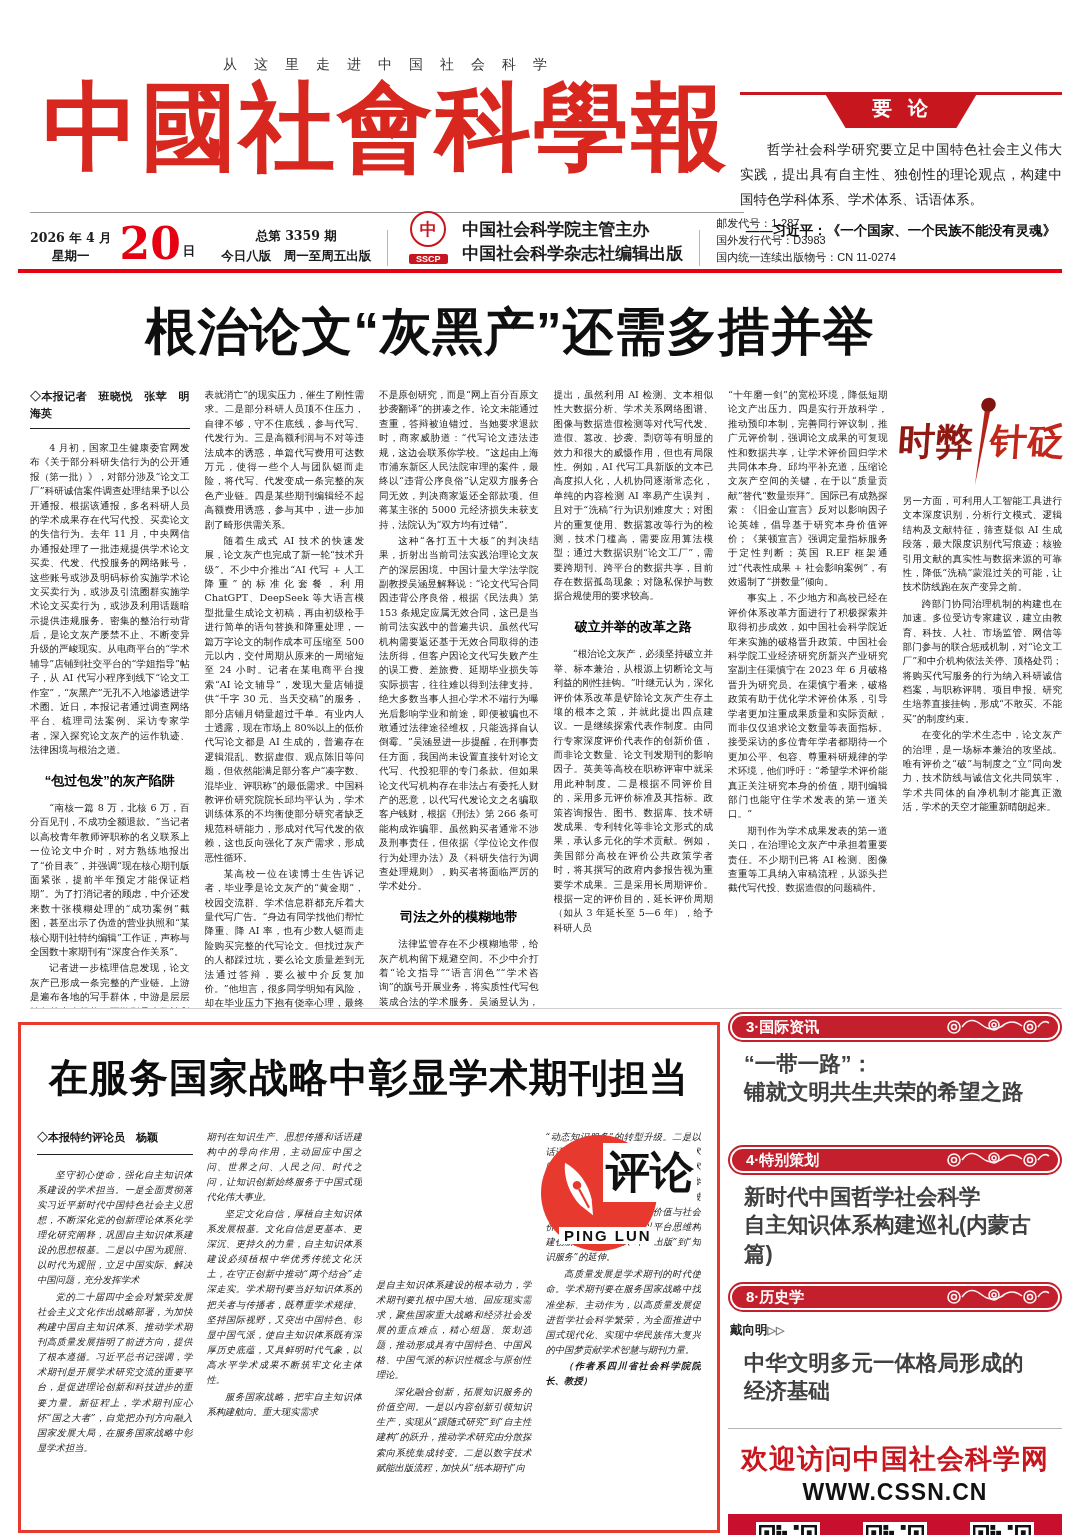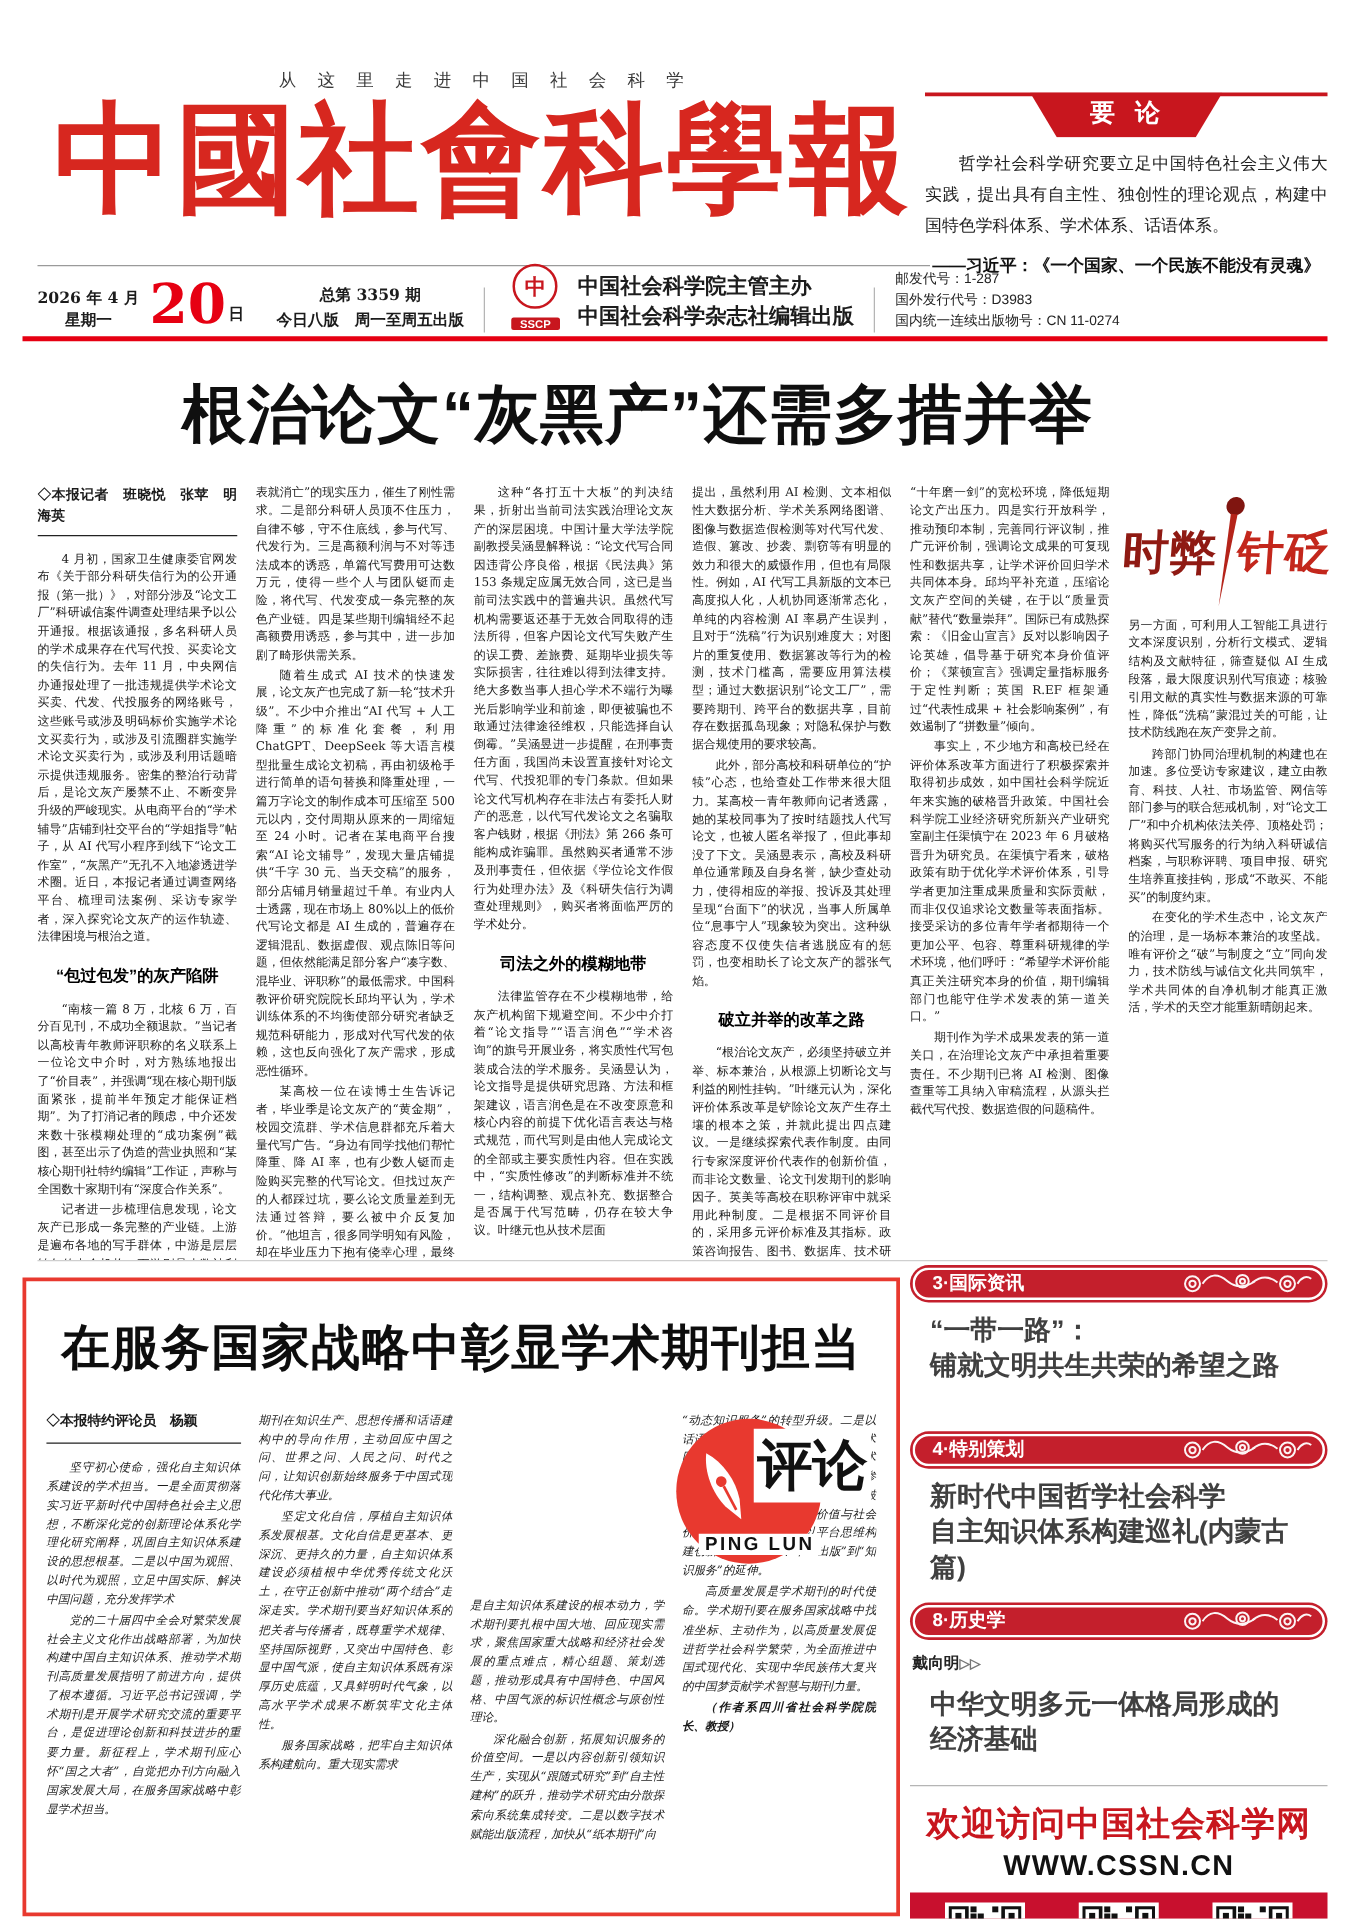--- a/index.html
+++ b/index.html
@@ -8,21 +8,21 @@
   
   .tagline{position:absolute;top:56px;left:30px;width:710px;text-align:center;
            font-size:14px;letter-spacing:17px;color:#3a3a3a;text-indent:17px;}
   .masthead-title{position:absolute;top:74px;left:30px;width:712px;text-align:center;
            font-family:"DejaVu Serif",serif;font-weight:bold;font-size:96px;line-height:1.1;
            color:#d7271f;letter-spacing:2px;white-space:nowrap;}
   .masthead-sub{position:absolute;top:183px;left:30px;width:712px;text-align:center;
            font-size:17px;letter-spacing:7px;color:#8b8b8b;}
   .masthead-rule{position:absolute;top:212px;left:30px;width:714px;border-top:1px solid #9a9a9a;}
   
-  .yaolun{position:absolute;left:740px;top:74px;width:322px;}
+  .yaolun{position:absolute;left:740px;top:92px;width:322px;}
   .yaolun-head{position:relative;border-top:3px solid #c8161e;height:28px;}
   .yaolun-ribbon{position:absolute;top:-3px;left:50%;transform:translateX(-50%);
            background:#c8161e;color:#fff;font-weight:bold;font-size:20px;letter-spacing:16px;
            padding:3px 34px 6px 48px;clip-path:polygon(0 0,100% 0,86% 100%,14% 100%);white-space:nowrap;}
   .yaolun-body{margin-top:14px;font-family:"DejaVu Serif",serif;font-size:13.5px;line-height:1.85;
            text-align:justify;color:#222;text-indent:2em;}
   .yaolun-attr{margin-top:10px;font-weight:bold;font-size:13.5px;text-align:center;color:#111;}
   
   .dateline{position:absolute;top:220px;left:30px;width:1032px;height:46px;display:flex;
            align-items:flex-end;font-family:"DejaVu Serif",serif;}
@@ -152,27 +152,27 @@
         <div class="colhead">“包过包发”的灰产陷阱</div>
         <p>“南核一篇 8 万，北核 6 万，百分百见刊，不成功全额退款。”当记者以高校青年教师评职称的名义联系上一位论文中介时，对方熟练地报出了“价目表”，并强调“现在核心期刊版面紧张，提前半年预定才能保证档期”。为了打消记者的顾虑，中介还发来数十张模糊处理的“成功案例”截图，甚至出示了伪造的营业执照和“某核心期刊社特约编辑”工作证，声称与全国数十家期刊有“深度合作关系”。</p>
         <p>记者进一步梳理信息发现，论文灰产已形成一条完整的产业链。上游是遍布各地的写手群体，中游是层层转包的中介机构，下游则是少数被利益收买的期刊编辑和审稿人。南京大学信息管理学院教授叶继元将这条灰色产业链存在的根源归纳为四个方面。一是“唯论文”评价体系下，论文成为职称晋升、学位获取、项目结题的“硬通货”，科研人员、高校教师、研究生等群体面临“不发</p>
       </div>
       <div class="col">
         <p class="noindent">表就消亡”的现实压力，催生了刚性需求。二是部分科研人员顶不住压力，自律不够，守不住底线，参与代写、代发行为。三是高额利润与不对等违法成本的诱惑，单篇代写费用可达数万元，使得一些个人与团队铤而走险，将代写、代发变成一条完整的灰色产业链。四是某些期刊编辑经不起高额费用诱惑，参与其中，进一步加剧了畸形供需关系。</p>
         <p>随着生成式 AI 技术的快速发展，论文灰产也完成了新一轮“技术升级”。不少中介推出“AI 代写 + 人工降重”的标准化套餐，利用 ChatGPT、DeepSeek 等大语言模型批量生成论文初稿，再由初级枪手进行简单的语句替换和降重处理，一篇万字论文的制作成本可压缩至 500 元以内，交付周期从原来的一周缩短至 24 小时。记者在某电商平台搜索“AI 论文辅导”，发现大量店铺提供“千字 30 元、当天交稿”的服务，部分店铺月销量超过千单。有业内人士透露，现在市场上 80%以上的低价代写论文都是 AI 生成的，普遍存在逻辑混乱、数据虚假、观点陈旧等问题，但依然能满足部分客户“凑字数、混毕业、评职称”的最低需求。中国科教评价研究院院长邱均平认为，学术训练体系的不均衡使部分研究者缺乏规范科研能力，形成对代写代发的依赖，这也反向强化了灰产需求，形成恶性循环。</p>
         <p>某高校一位在读博士生告诉记者，毕业季是论文灰产的“黄金期”，校园交流群、学术信息群都充斥着大量代写广告。“身边有同学找他们帮忙降重、降 AI 率，也有少数人铤而走险购买完整的代写论文。但找过灰产的人都踩过坑，要么论文质量差到无法通过答辩，要么被中介反复加价。”他坦言，很多同学明知有风险，却在毕业压力下抱有侥幸心理，最终陷入灰产的圈套。</p>
       </div>
       <div class="col">
+        <p class="noindent">不是原创研究，而是“网上百分百原文抄袭翻译”的拼凑之作。论文未能通过查重，答辩被迫错过。当她要求退款时，商家威胁道：“代写论文违法违规，这边会联系你学校。”这起由上海市浦东新区人民法院审理的案件，最终以“违背公序良俗”认定双方服务合同无效，判决商家返还全部款项。但蒋某主张的 5000 元经济损失未获支持，法院认为“双方均有过错”。</p>
         <p>这种“各打五十大板”的判决结果，折射出当前司法实践治理论文灰产的深层困境。中国计量大学法学院副教授吴涵昱解释说：“论文代写合同因违背公序良俗，根据《民法典》第 153 条规定应属无效合同，这已是当前司法实践中的普遍共识。虽然代写机构需要返还基于无效合同取得的违法所得，但客户因论文代写失败产生的误工费、差旅费、延期毕业损失等实际损害，往往难以得到法律支持。绝大多数当事人担心学术不端行为曝光后影响学业和前途，即便被骗也不敢通过法律途径维权，只能选择自认倒霉。”吴涵昱进一步提醒，在刑事责任方面，我国尚未设置直接针对论文代写、代投犯罪的专门条款。但如果论文代写机构存在非法占有委托人财产的恶意，以代写代发论文之名骗取客户钱财，根据《刑法》第 266 条可能构成诈骗罪。虽然购买者通常不涉及刑事责任，但依据《学位论文作假行为处理办法》及《科研失信行为调查处理规则》，购买者将面临严厉的学术处分。</p>
         <div class="colhead">司法之外的模糊地带</div>
         <p>法律监管存在不少模糊地带，给灰产机构留下规避空间。不少中介打着“论文指导”“语言润色”“学术咨询”的旗号开展业务，将实质性代写包装成合法的学术服务。吴涵昱认为，论文指导是提供研究思路、方法和框架建议，语言润色是在不改变原意和核心内容的前提下优化语言表达与格式规范，而代写则是由他人完成论文的全部或主要实质性内容。但在实践中，“实质性修改”的判断标准并不统一，结构调整、观点补充、数据整合是否属于代写范畴，仍存在较大争议。叶继元也从技术层面</p>
       </div>
       <div class="col">
         <p class="noindent">提出，虽然利用 AI 检测、文本相似性大数据分析、学术关系网络图谱、图像与数据造假检测等对代写代发、造假、篡改、抄袭、剽窃等有明显的效力和很大的威慑作用，但也有局限性。例如，AI 代写工具新版的文本已高度拟人化，人机协同逐渐常态化，单纯的内容检测 AI 率易产生误判，且对于“洗稿”行为识别难度大；对图片的重复使用、数据篡改等行为的检测，技术门槛高，需要应用算法模型；通过大数据识别“论文工厂”，需要跨期刊、跨平台的数据共享，目前存在数据孤岛现象；对隐私保护与数据合规使用的要求较高。</p>
-        <p>此外，部分高校和科研单位的“护犊”心态，也给查处工作带来很大阻力。某高校一青年教师向记者透露，她的某校同事为了按时结题找人代写论文，也被人匿名举报了，但此事却没了下文。吴涵昱表示，高校及科研单位通常顾及自身名誉，缺少查处动力，使得相应的举报、投诉及其处理呈现“台面下”的状况，当事人所属单位“息事宁人”现象较为突出。这种纵容态度不仅使失信者逃脱应有的惩罚，也变相助长了论文灰产的嚣张气焰。</p>
         <div class="colhead">破立并举的改革之路</div>
         <p>“根治论文灰产，必须坚持破立并举、标本兼治，从根源上切断论文与利益的刚性挂钩。”叶继元认为，深化评价体系改革是铲除论文灰产生存土壤的根本之策，并就此提出四点建议。一是继续探索代表作制度。由同行专家深度评价代表作的创新价值，而非论文数量、论文刊发期刊的影响因子。英美等高校在职称评审中就采用此种制度。二是根据不同评价目的，采用多元评价标准及其指标。政策咨询报告、图书、数据库、技术研发成果、专利转化等非论文形式的成果，承认多元化的学术贡献。例如，美国部分高校在评价公共政策学者时，将其撰写的政府内参报告视为重要学术成果。三是采用长周期评价。根据一定的评价目的，延长评价周期（如从 3 年延长至 5—6 年），给予科研人员</p>
       </div>
       <div class="col">
         <p class="noindent">“十年磨一剑”的宽松环境，降低短期论文产出压力。四是实行开放科学，推动预印本制，完善同行评议制，推广元评价制，强调论文成果的可复现性和数据共享，让学术评价回归学术共同体本身。邱均平补充道，压缩论文灰产空间的关键，在于以“质量贡献”替代“数量崇拜”。国际已有成熟探索：《旧金山宣言》反对以影响因子论英雄，倡导基于研究本身价值评价；《莱顿宣言》强调定量指标服务于定性判断；英国 R.EF 框架通过“代表性成果 + 社会影响案例”，有效遏制了“拼数量”倾向。</p>
         <p>事实上，不少地方和高校已经在评价体系改革方面进行了积极探索并取得初步成效，如中国社会科学院近年来实施的破格晋升政策。中国社会科学院工业经济研究所新兴产业研究室副主任渠慎宁在 2023 年 6 月破格晋升为研究员。在渠慎宁看来，破格政策有助于优化学术评价体系，引导学者更加注重成果质量和实际贡献，而非仅仅追求论文数量等表面指标。接受采访的多位青年学者都期待一个更加公平、包容、尊重科研规律的学术环境，他们呼吁：“希望学术评价能真正关注研究本身的价值，期刊编辑部门也能守住学术发表的第一道关口。”</p>
         <p>期刊作为学术成果发表的第一道关口，在治理论文灰产中承担着重要责任。不少期刊已将 AI 检测、图像查重等工具纳入审稿流程，从源头拦截代写代投、数据造假的问题稿件。</p>
       </div>
       <div class="col">
         <p class="noindent">另一方面，可利用人工智能工具进行文本深度识别，分析行文模式、逻辑结构及文献特征，筛查疑似 AI 生成段落，最大限度识别代写痕迹；核验引用文献的真实性与数据来源的可靠性，降低“洗稿”蒙混过关的可能，让技术防线跑在灰产变异之前。</p>

